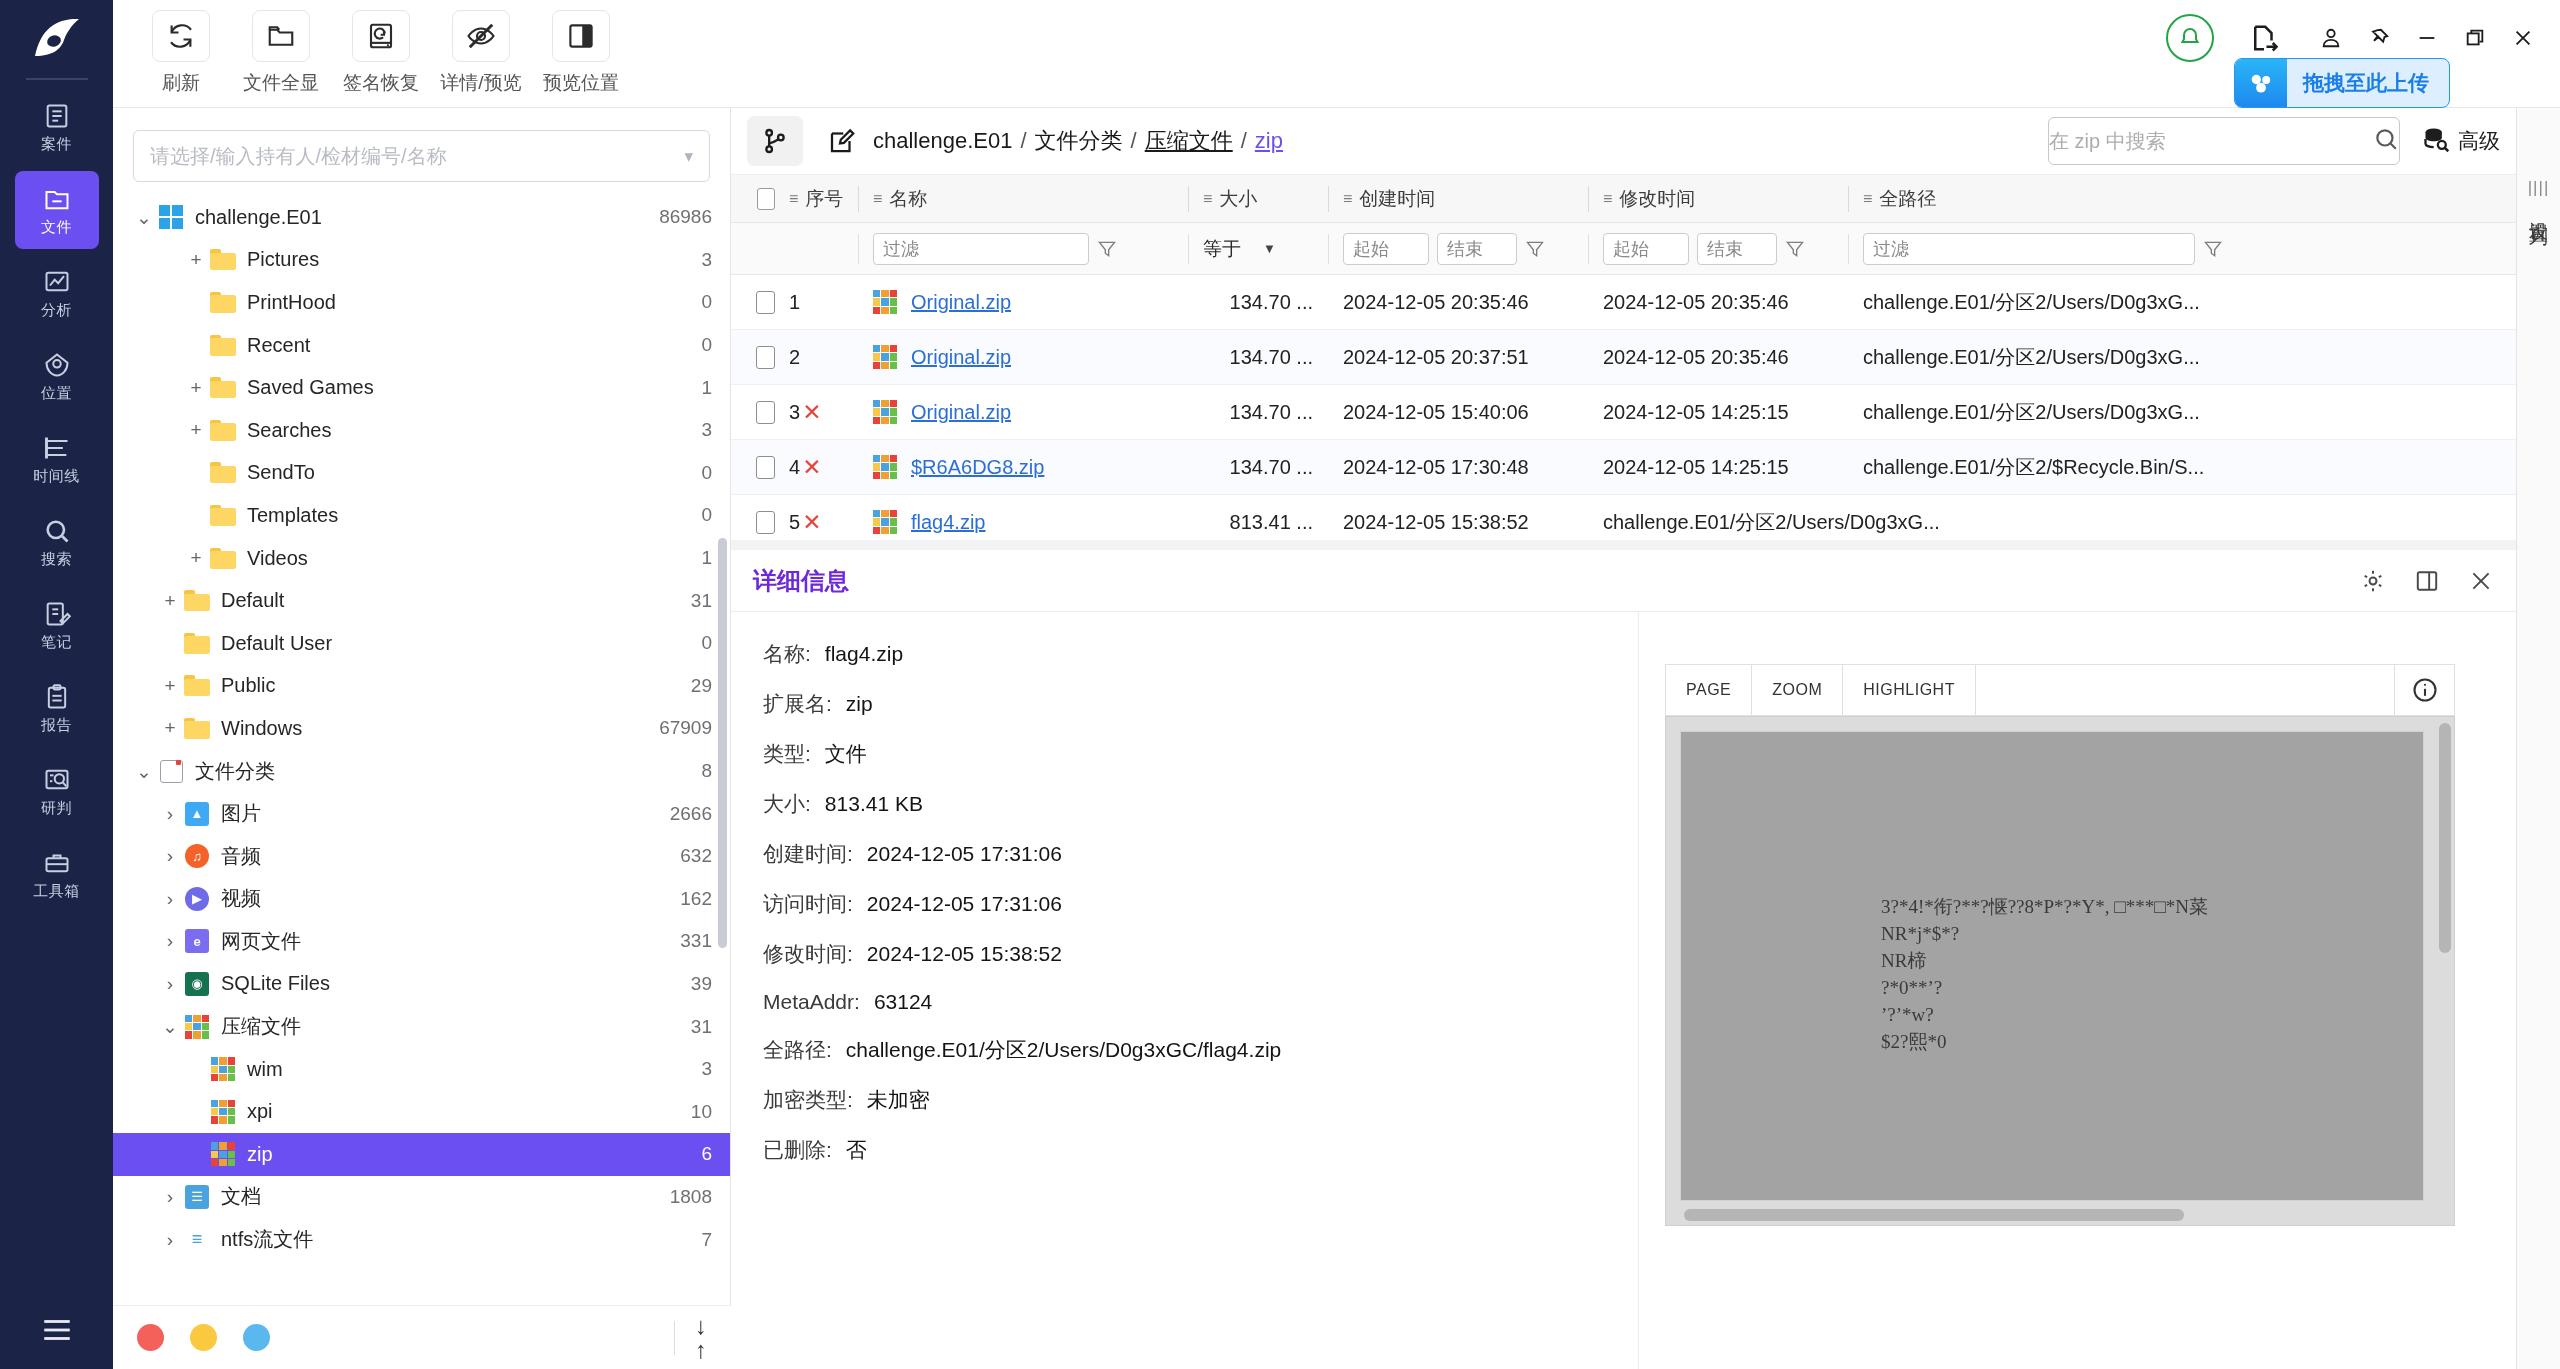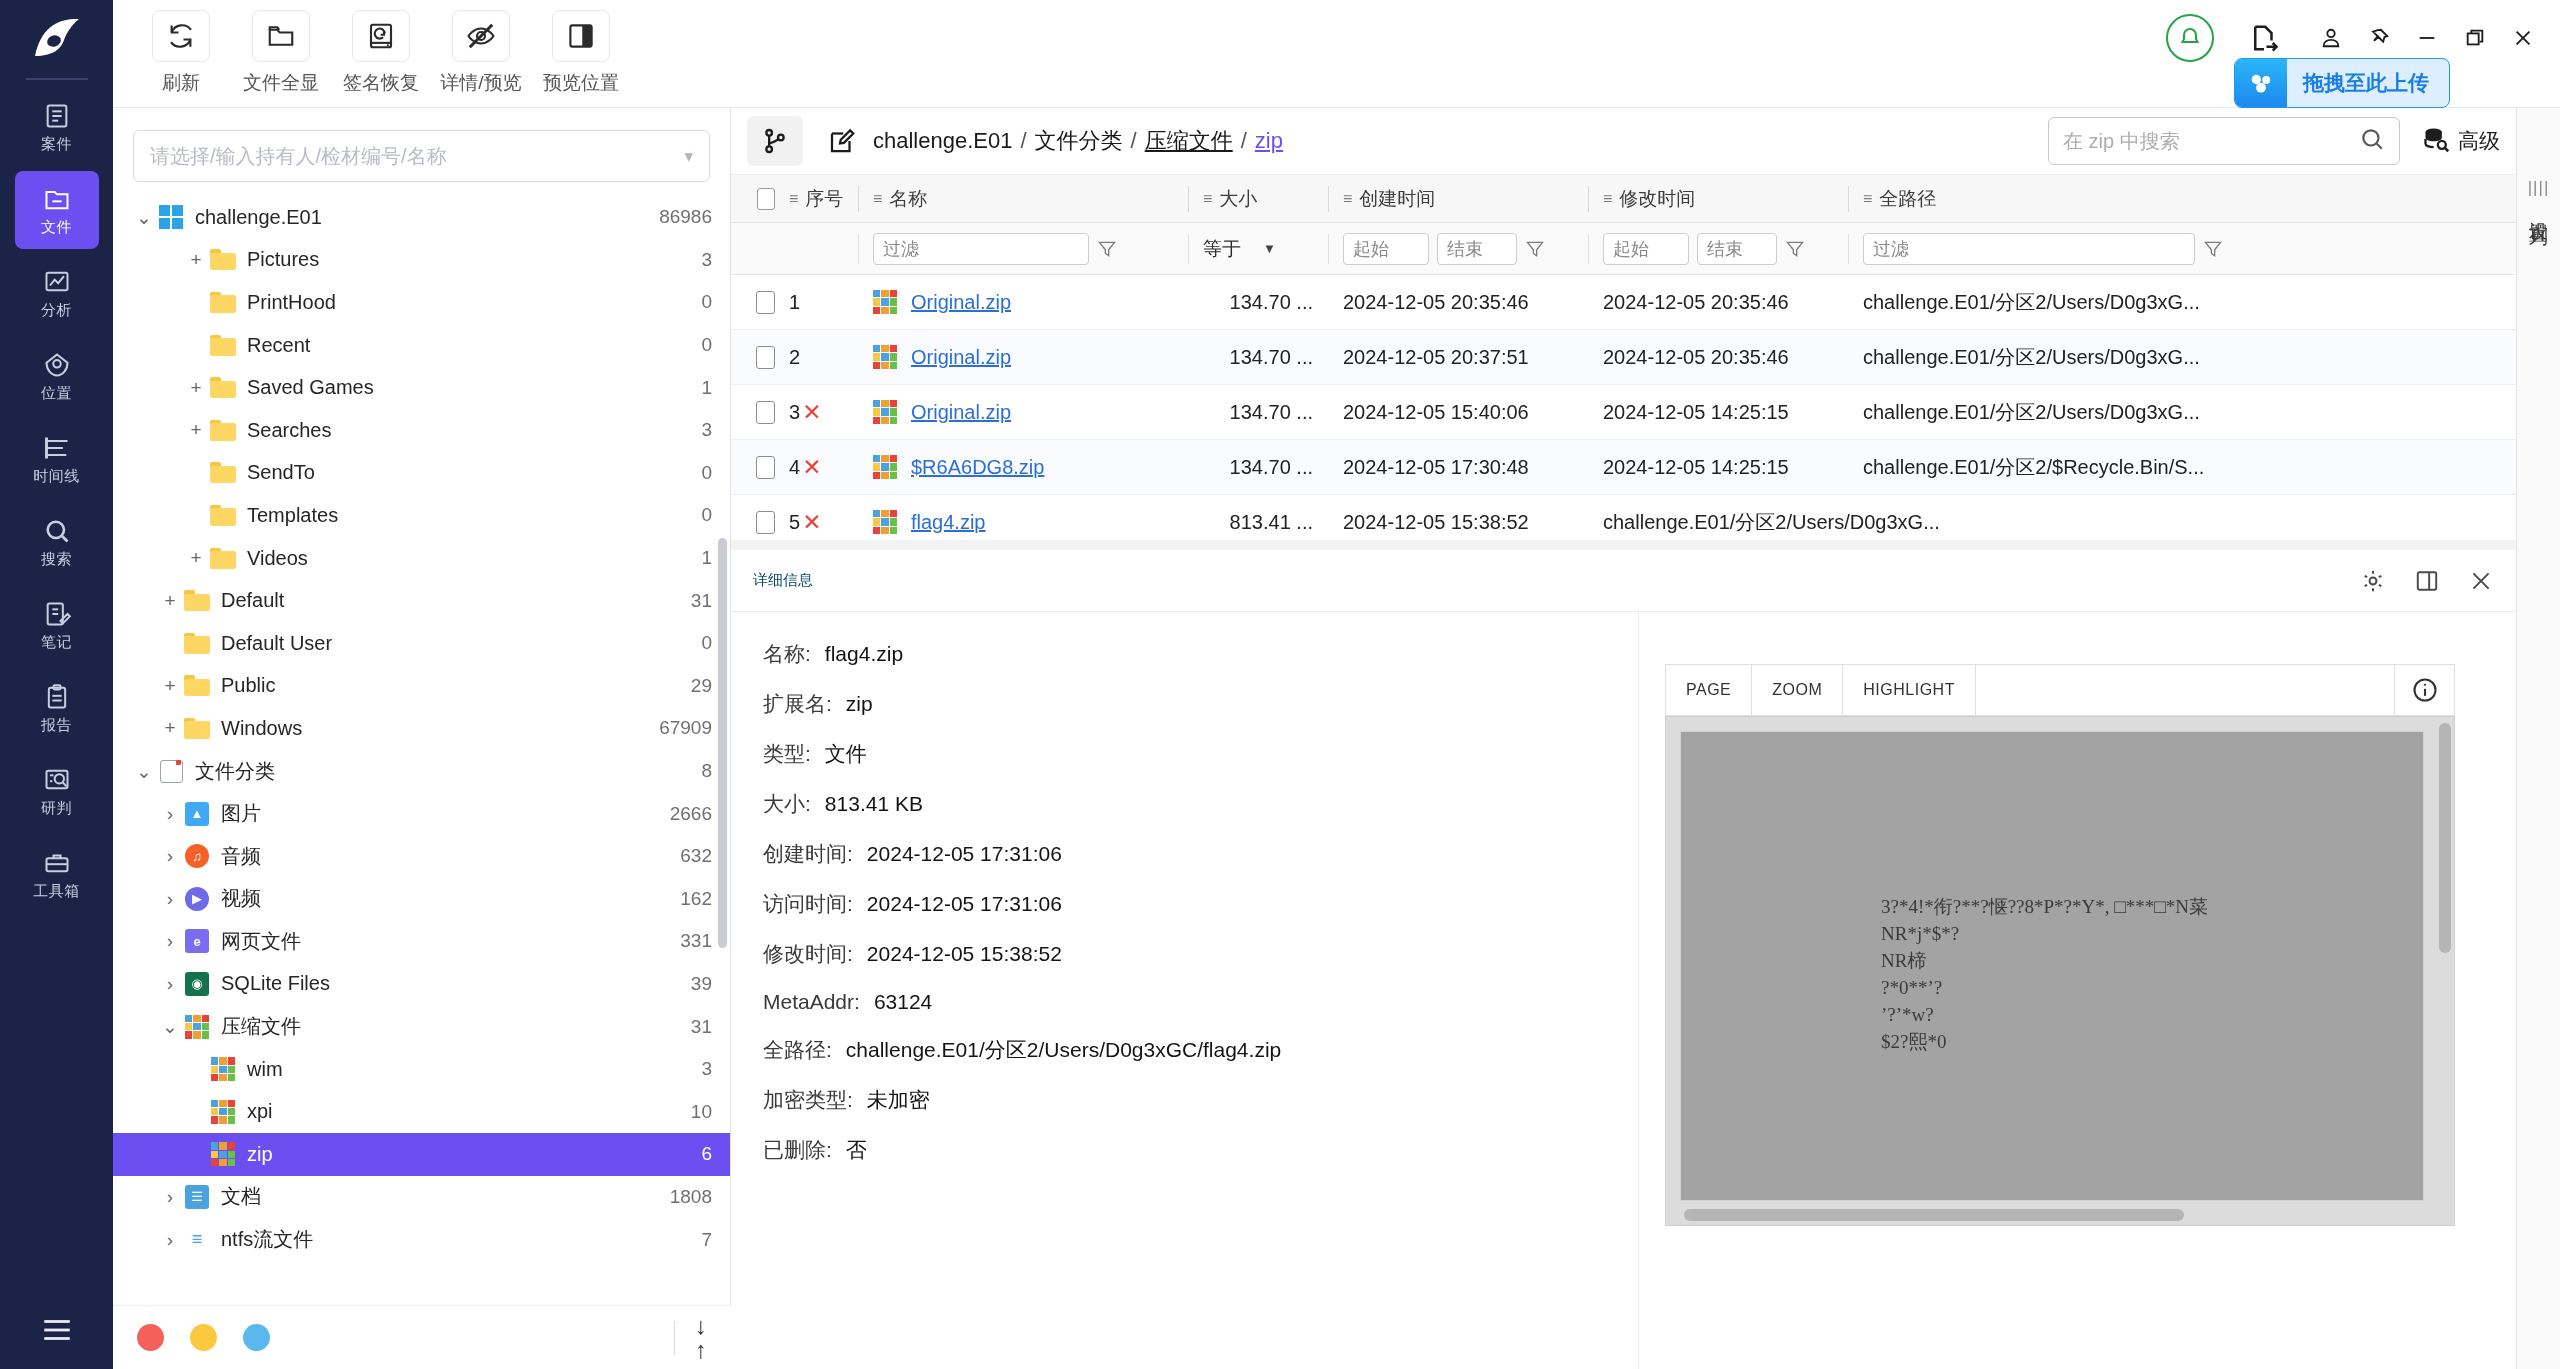--- a/index.html
+++ b/index.html
@@ -134,21 +134,21 @@
   .crumb-btn svg{width:28px;height:28px;stroke:#1d1d1d;fill:none;stroke-width:2;}
   .crumb-edit { margin-left: 22px; width:34px;height:34px;display:flex;align-items:center;justify-content:center;cursor:pointer;}
   .crumb-edit svg{width:30px;height:30px;stroke:#1a1a1a;fill:none;stroke-width:1.8;}
   .crumb-path { margin-left: 14px; font-size: 22px; color:#1a1a1a; display:flex; align-items:center; gap:8px;}
   .crumb-path .sep { color:#555; }
   .crumb-path .lnk { text-decoration: underline; cursor:pointer; }
   .crumb-path .lnk.cur { color:#6c4ff0; }
 
   .search-wrap { margin-left:auto; display:flex; align-items:center; gap: 22px; }
   .search-box { width: 352px; height: 48px; border:1px solid #c8c8c8; border-radius: 6px;
-                display:flex; align-items:center; padding: 0 14px; }
+                display:flex; align-items:center; padding: 0 0; }
   .search-box input { border:none;outline:none;flex:1;font-size:20px;color:#333;background:transparent;
                       font-family:"Liberation Sans",sans-serif;}
   .search-box input::placeholder{color:#adadad;}
   .search-box svg{width:26px;height:26px;stroke:#5a5a5a;fill:none;stroke-width:2;}
   .adv { display:flex;align-items:center;gap:8px;font-size:21px;color:#1d1d1d;cursor:pointer;}
   .adv svg{width:28px;height:28px;fill:#1d1d1d;}
 
   
   .tbl { width: 1785px; }
   .thead { display:flex; height: 48px; background:#f7f7f7; border-bottom:1px solid #e6e6e6; align-items:center;}
@@ -190,21 +190,21 @@
   .fp { white-space: nowrap; overflow: hidden; }
   .sel-box {
     position:absolute; left: 10px; top: 0; width: 588px; height: 55px;
     border: 3px solid #f0322b; border-radius: 3px; pointer-events:none;
   }
 
   
   .details { position:absolute; left:0; top: 432px; width: 1785px; height: 829px;
              border-top: 10px solid #f2f3f5; background:#fff; }
   .det-head { height: 62px; display:flex; align-items:center; padding: 0 22px; border-bottom:1px solid #ececec;}
-  .det-title { font-size: 15px; font-weight: normal; color:#0c4a6e; }
+  .det-title { font-size: 24px; font-weight: bold; color:#6d28d9; }
   .det-acts { margin-left:auto; display:flex; align-items:center; gap: 28px;}
   .det-acts span { cursor:pointer; display:flex; align-items:center;}
   .det-acts svg { width:26px;height:26px;stroke:#4a4a4a;fill:none;stroke-width:1.8;}
 
   .det-body { display:flex; height: 766px; }
   .det-left { width: 908px; padding: 28px 0 0 32px; border-right:1px solid #ececec;}
   .kv { display:flex; align-items:baseline; margin-bottom: 22px; font-size: 21px; }
   .kv .k { color:#3a3a3a; margin-right: 14px; white-space:nowrap; }
   .kv .v { color:#141414; }
 

